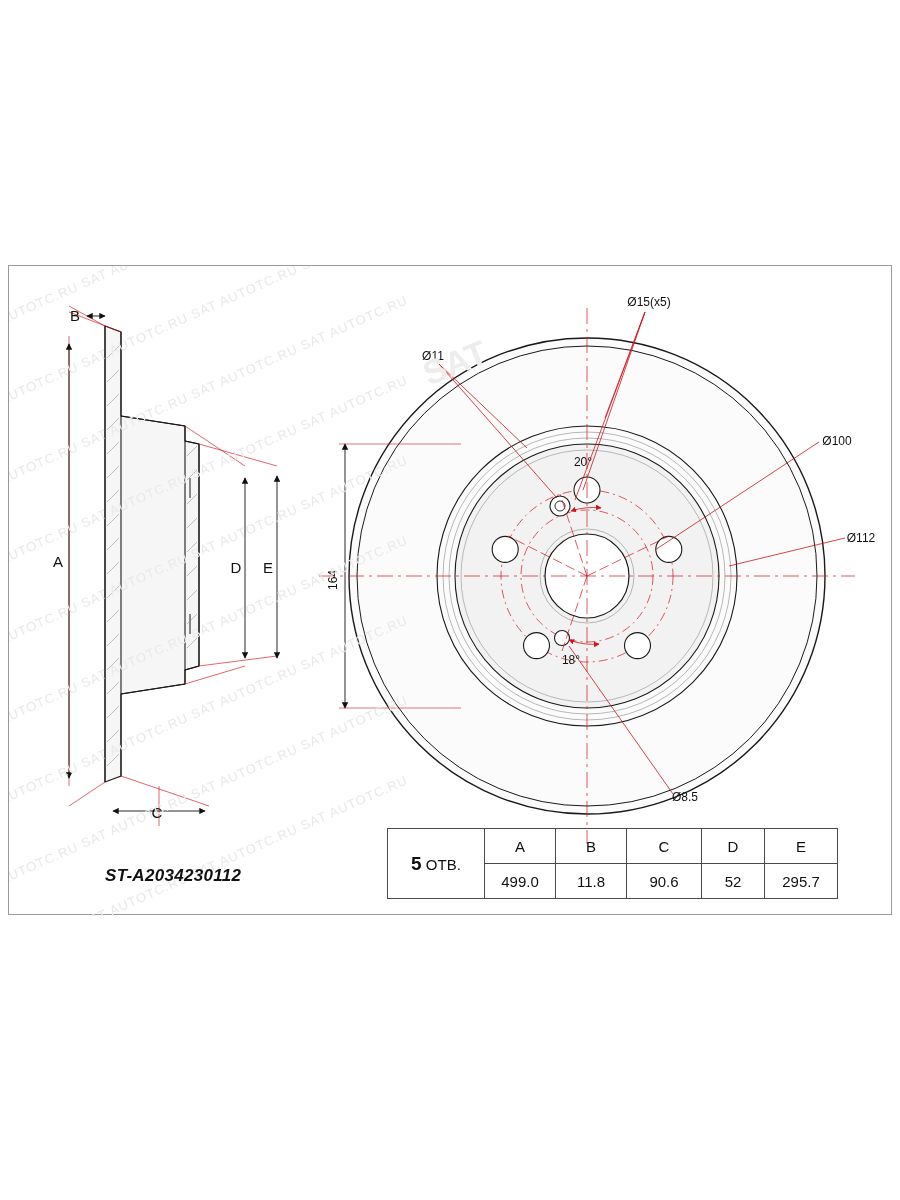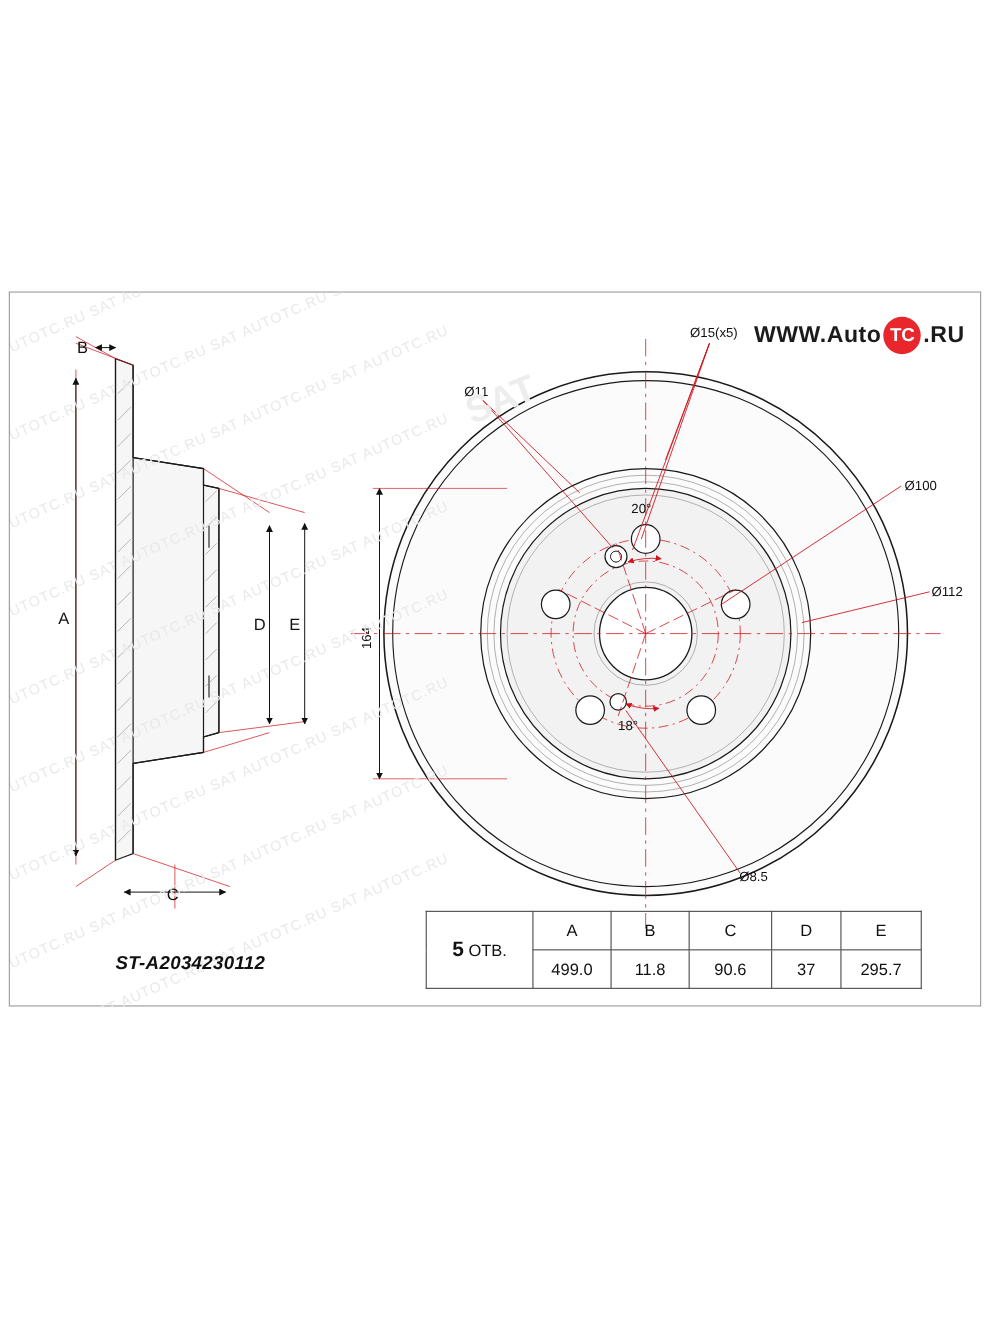--- a/index.html
+++ b/index.html
@@ -234,46 +234,40 @@
       <text class="dimtxt" x="424" y="94" text-anchor="middle">Ø11</text>
       <text class="dimtxt" x="828" y="179" text-anchor="middle">Ø100</text>
       <text class="dimtxt" x="852" y="276" text-anchor="middle">Ø112</text>
       <text class="dimtxt" x="676" y="535" text-anchor="middle">Ø8.5</text>
       <text class="dimtxt" x="574" y="200" text-anchor="middle">20°</text>
       <text class="dimtxt" x="562" y="398" text-anchor="middle">18°</text>
 
       <text class="sat" x="420" y="120" font-size="34" fill="#ededed" transform="rotate(-22 420 120)">SAT</text>
     </svg>
 
-    <div class="logo">
-      <span>WWW.</span>
-        <span>Auto</span>
-        <span class="tc">TC</span>
-        <span>.RU</span>
-    </div>
 
     <div class="partno">ST-A2034230112</div>
 
     <table class="dims">
       <tbody>
           <tr>
         <td class="holes" rowspan="2">
           <b>5</b>
           <span>OTB.</span>
         </td>
         <td class="hdr c-a">A</td>
         <td class="hdr c-b">B</td>
         <td class="hdr c-c">C</td>
         <td class="hdr c-d">D</td>
         <td class="hdr c-e">E</td>
       </tr>
       <tr>
         <td>499.0</td>
         <td>11.8</td>
         <td>90.6</td>
-        <td>37</td>
+        <td>52</td>
         <td>295.7</td>
       </tr>
     </tbody>
       </table>
 
   </div>
 </div>
 
 </body></html>

